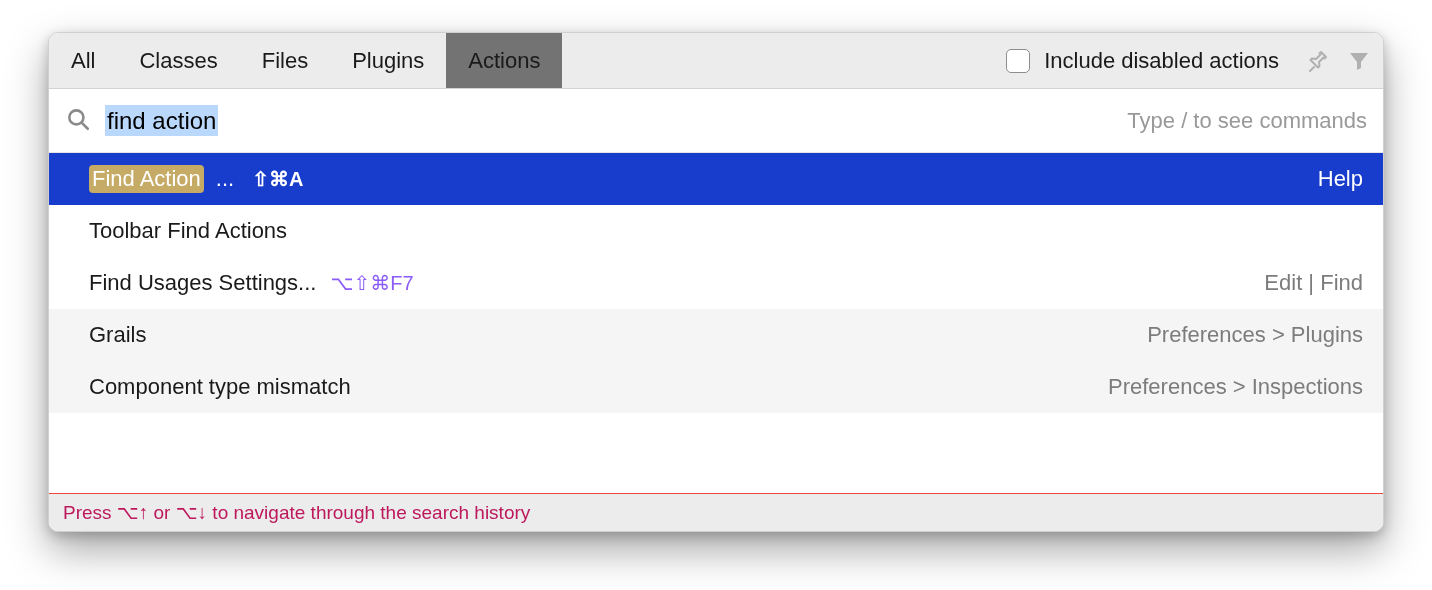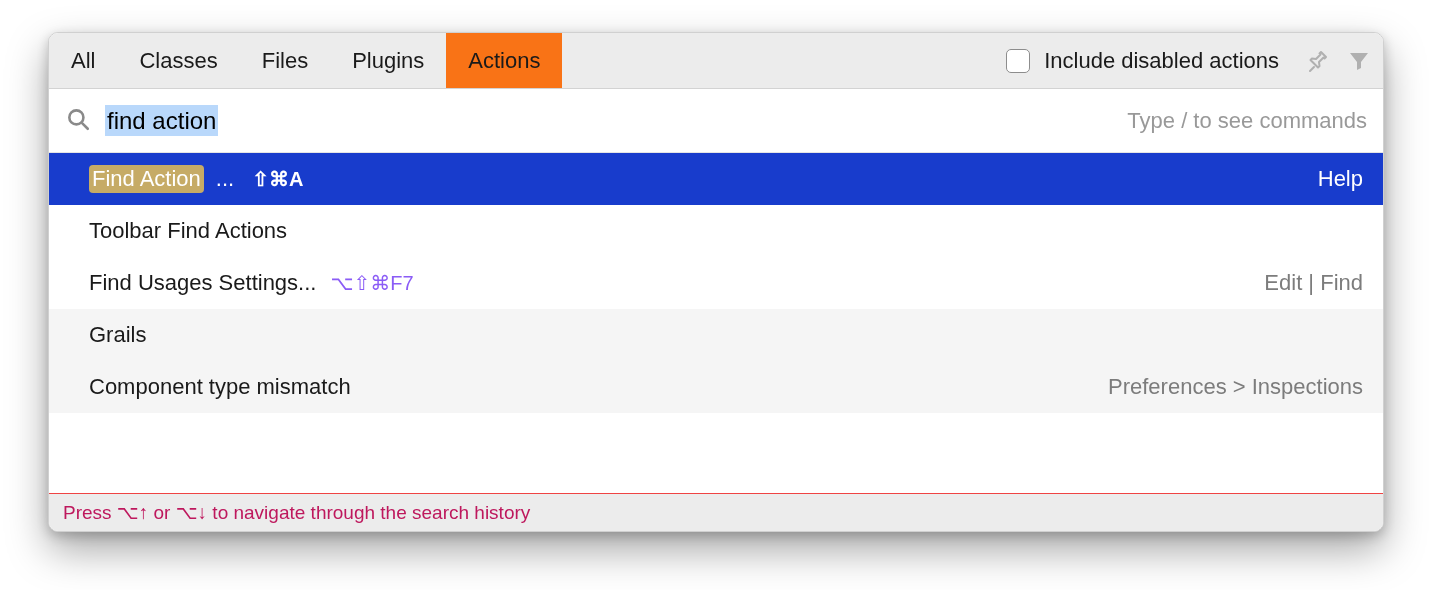--- a/index.html
+++ b/index.html
@@ -35,21 +35,21 @@
     color: #1a1a1a;
   }
   .tabs { display: flex; }
   .tab {
     padding: 0 22px;
     display: flex;
     align-items: center;
     cursor: default;
   }
   .tab.active {
-    background: #f97316;
+    background: #737373;
   }
   .tabbar-right {
     margin-left: auto;
     display: flex;
     align-items: center;
     gap: 14px;
     padding-right: 10px;
   }
   .checkbox {
     width: 24px;
@@ -217,20 +217,21 @@
     <div class="row">
       <span class="name">
         <span>Find Usages Settings...</span>
         <span class="shortcut">⌥⇧⌘F7</span>
       </span>
       <span class="ctx">Edit | Find</span>
     </div>
 
     <div class="row alt">
       <span class="name">Grails</span>
+      <span class="ctx">Preferences &gt; Plugins</span>
     </div>
 
     <div class="row alt">
       <span class="name">Component type mismatch</span>
       <span class="ctx">Preferences &gt; Inspections</span>
     </div>
 
   </div>
 
   <div class="footer">

